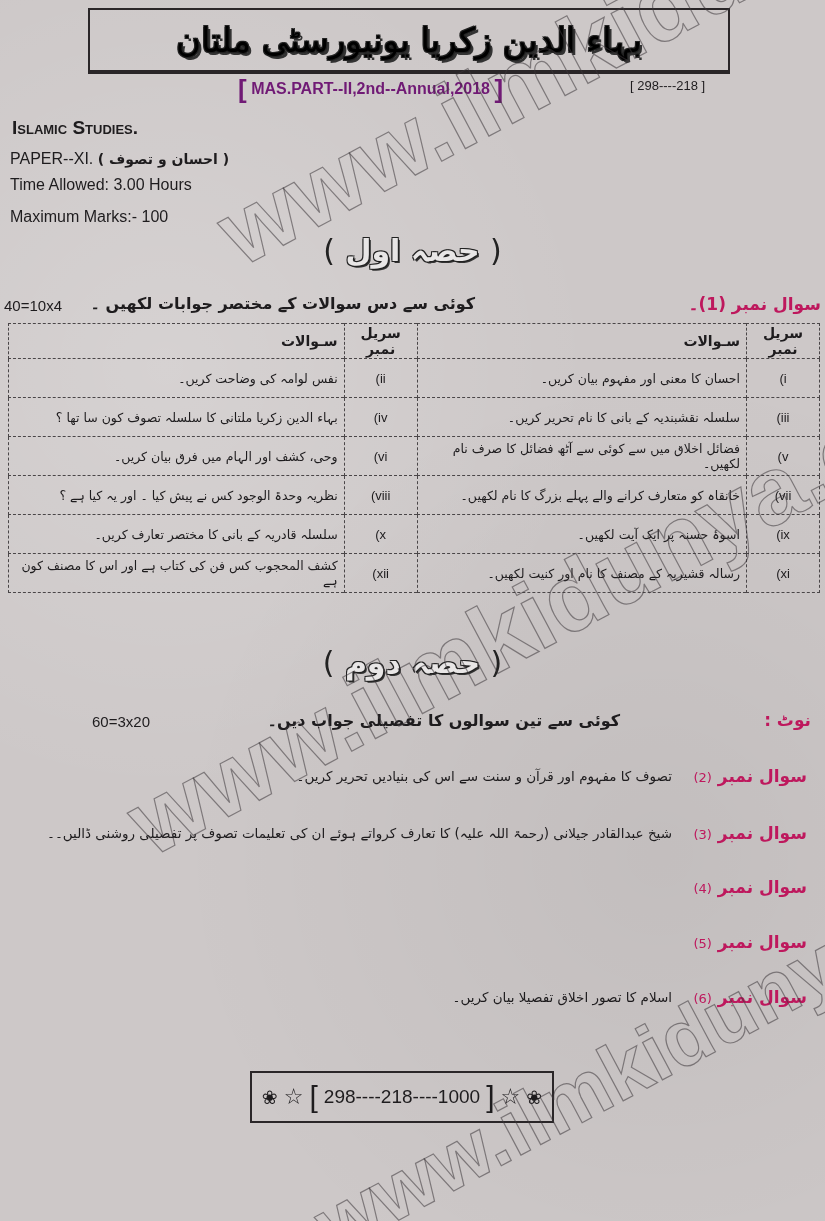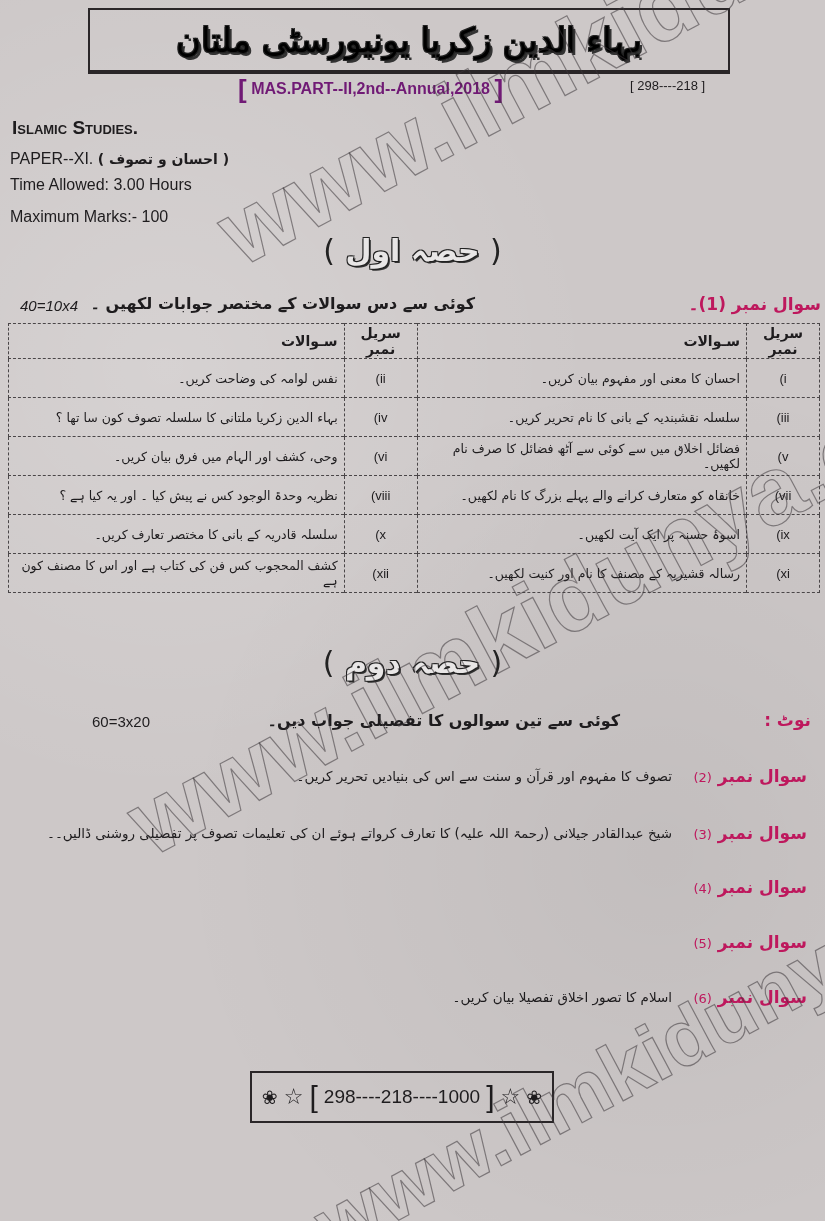--- a/index.html
+++ b/index.html
@@ -92,21 +92,21 @@
 </div>
 <div class="abs meta" style="top:176px;">Time Allowed: 3.00 Hours</div>
 <div class="abs meta" style="top:208px;">Maximum Marks:- 100</div>
 
 <div class="abs section-head urdu" style="top:233px;">
   <span class="paren">(</span>
   <span class="inner">حصہ اول</span>
   <span class="paren">)</span>
 </div>
 
-<div class="abs marks" style="left:20px;top:297px;font-style:italic;">40=10x4</div>
+<div class="abs marks" style="left:4px;top:297px;">40=10x4</div>
 <div class="abs urdu instr" style="right:350px;top:294px;">کوئی سے دس سوالات کے مختصر جوابات لکھیں ۔</div>
 <div class="abs urdu q-label" style="right:4px;top:294px;">سوال نمبر (1)۔</div>
 
 <table class="qtable">
   <thead>
     <tr>
       <th>سریل نمبر</th>
       <th class="hq">سـوالات</th>
       <th>سریل نمبر</th>
       <th class="hq">سـوالات</th>

